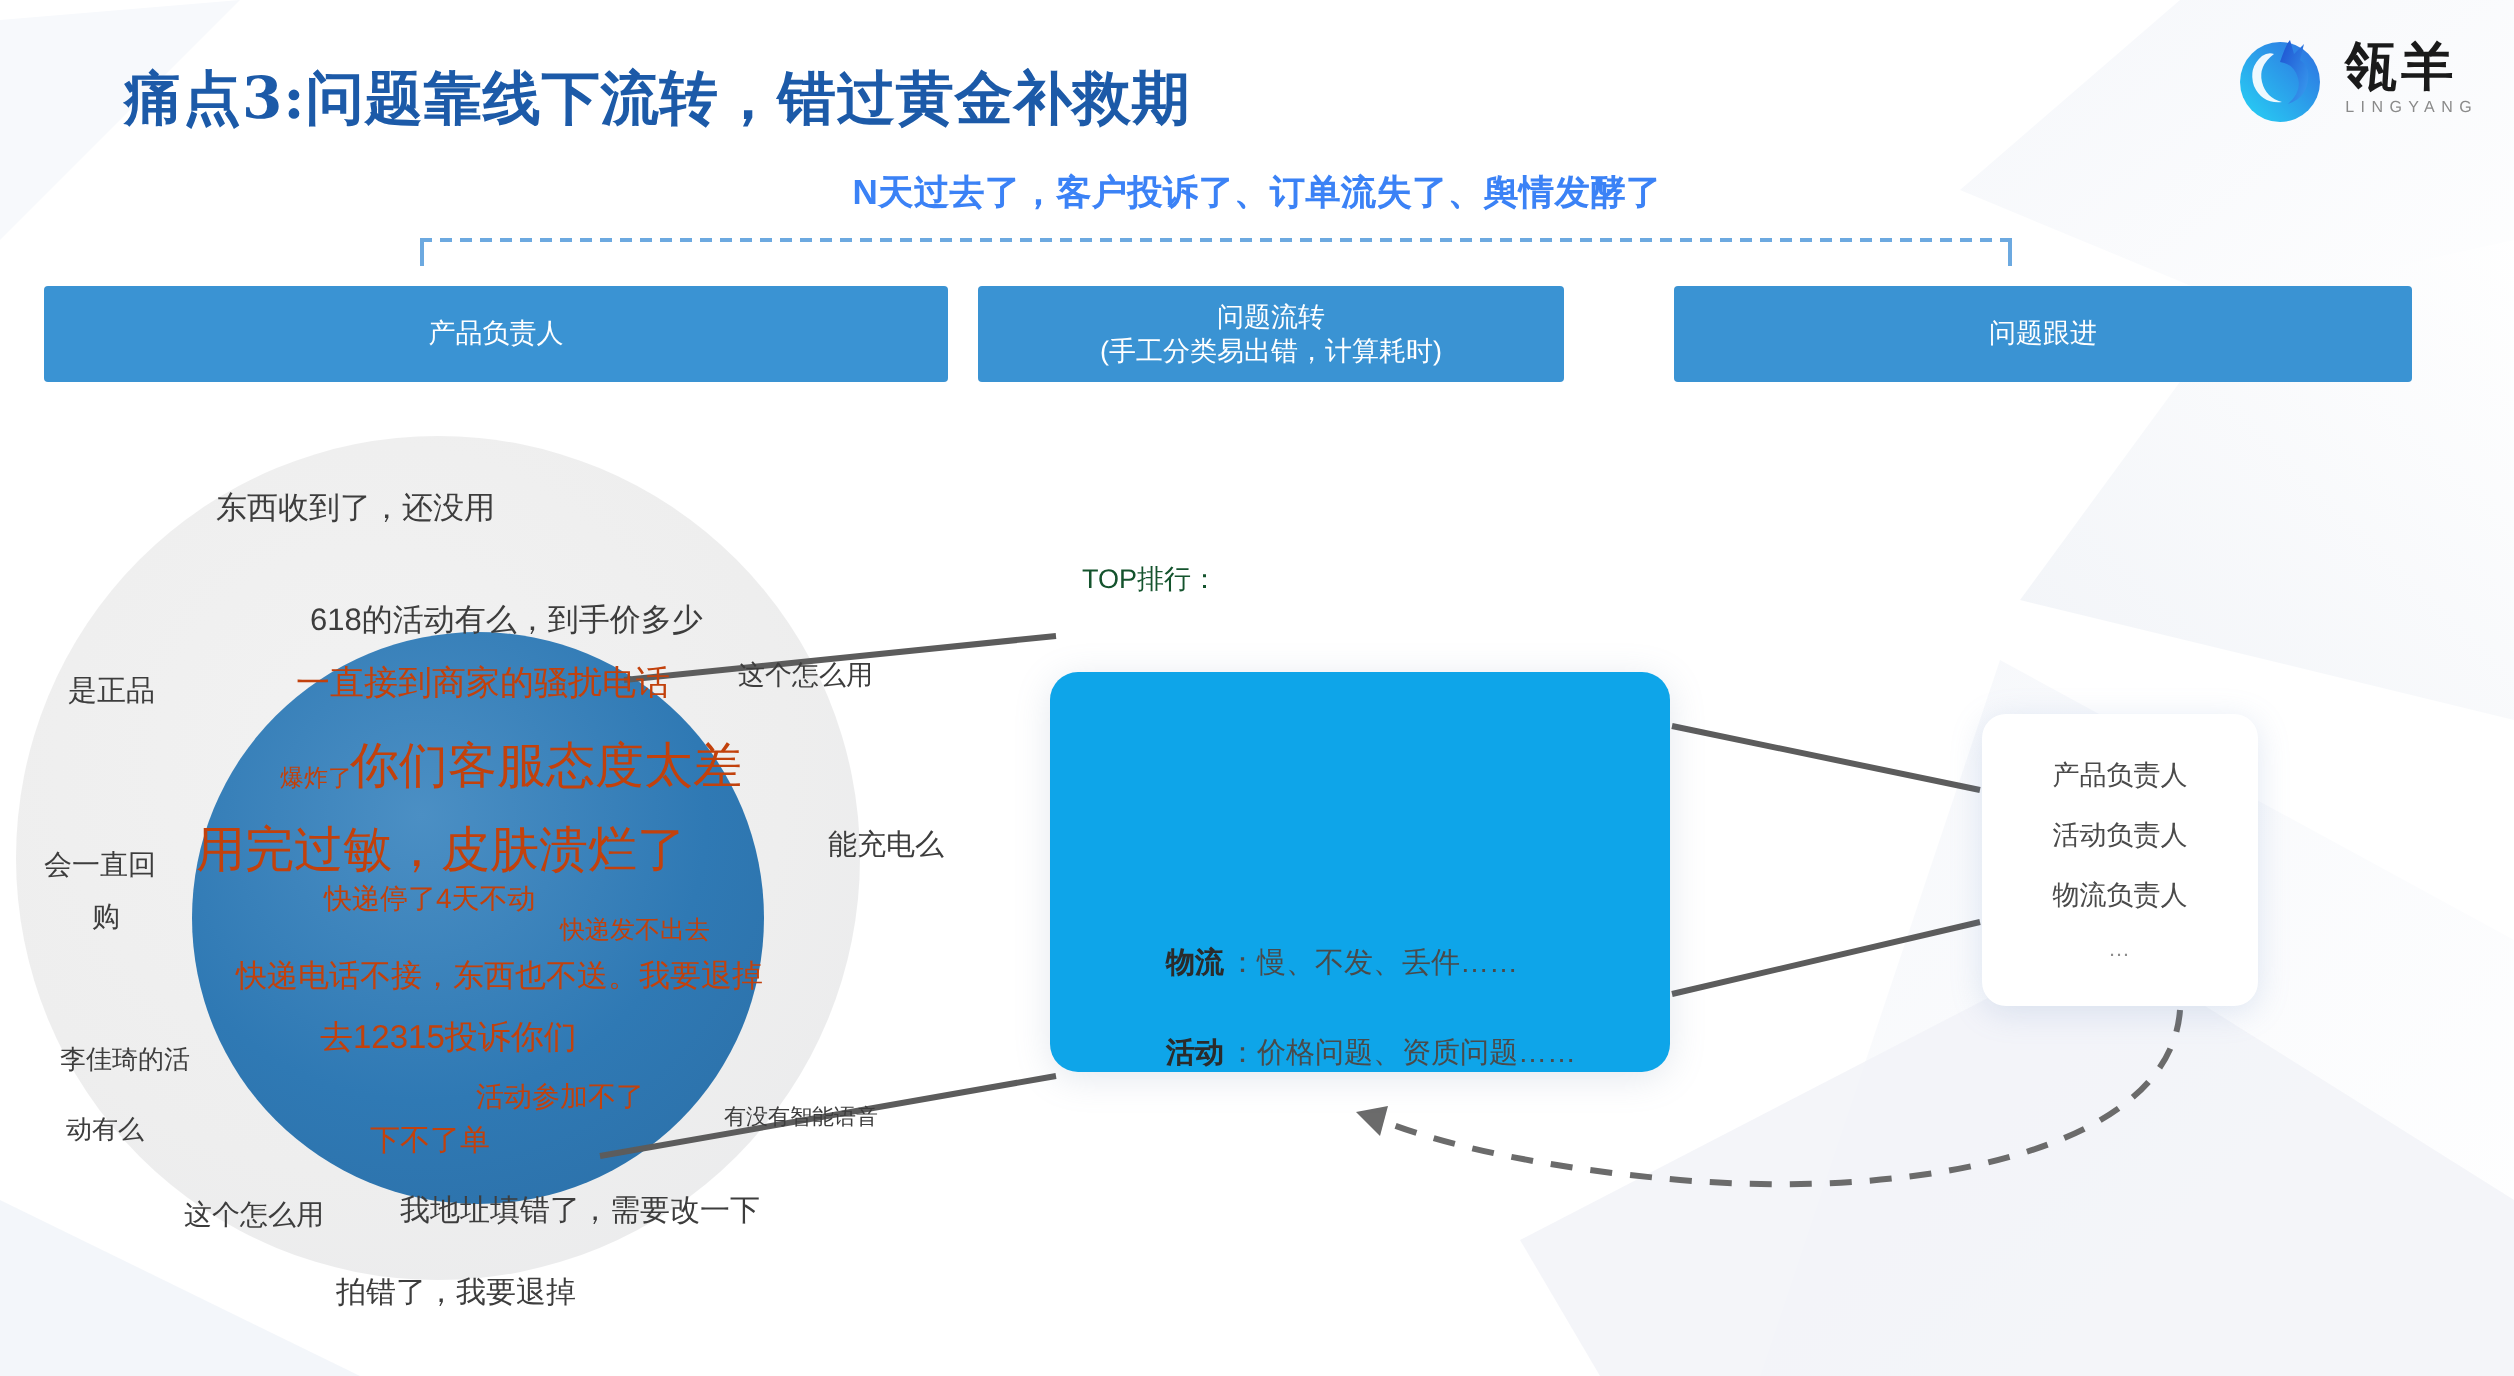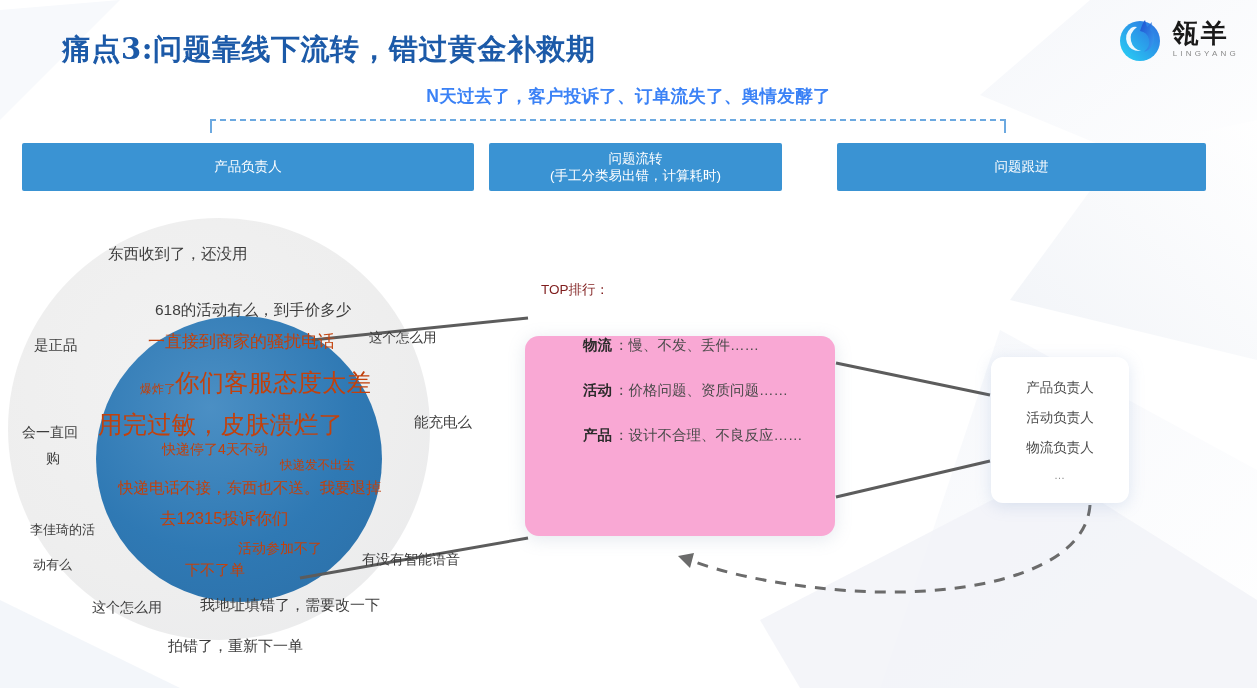--- a/index.html
+++ b/index.html
@@ -63,27 +63,27 @@
     background:radial-gradient(circle at 40% 32%, #4b8fc4 0%, #2f79b4 55%, #2b6ea6 100%);
   }
   .wc{position:absolute;white-space:nowrap;color:#3d3d3d;}
   .wc.in{color:#c2410c;}
 
   
   #connectors{position:absolute;inset:0;z-index:4;pointer-events:none;}
 
   
   #top-rank-label{
-    position:absolute;left:541px;top:281px;font-size:13.5px;color:#7f1d1d;z-index:6;
+    position:absolute;left:541px;top:281px;font-size:13.5px;color:#14532d;z-index:6;
   }
   #top-rank-card{
     position:absolute;left:525px;top:336px;width:310px;height:200px;
-    background:#f9a8d4;border-radius:14px;
+    background:#0ea5e9;border-radius:14px;
     box-shadow:0 3px 18px rgba(120,140,170,.20);z-index:5;
-    display:flex;flex-direction:column;justify-content:flex-start;gap:26px;
+    display:flex;flex-direction:column;justify-content:flex-end;gap:26px;
     padding-left:58px;box-sizing:border-box;
   }
   #top-rank-card .row{font-size:14.5px;color:#4a4a4a;white-space:nowrap;}
   #top-rank-card .row b{color:#2b2b2b;font-weight:700;margin-right:2px;}
 
   
   #owners-card{
     position:absolute;left:991px;top:357px;width:138px;height:146px;
     background:#ffffff;border-radius:12px;
     box-shadow:0 3px 16px rgba(120,150,200,.22);z-index:5;
@@ -180,45 +180,42 @@
 </div>
 
 <div id="top-rank-label">TOP排行：</div>
 <div id="top-rank-card">
   <div class="row">
     <b>物流</b><span>：慢、不发、丢件……</span>
   </div>
   <div class="row">
     <b>活动</b><span>：价格问题、资质问题……</span>
   </div>
-  <div class="row">
-    <b>产品</b><span>：设计不合理、不良反应……</span>
-  </div>
 </div>
 
 <div id="owners-card">
   <div class="owner">产品负责人</div>
   <div class="owner">活动负责人</div>
   <div class="owner">物流负责人</div>
   <div class="dots">…</div>
 </div>
 
 <span class="wc out" style="left: 108px; top: 244px; font-size: 15.5px; z-index: 4;">东西收到了，还没用</span>
 <span class="wc out" style="left: 155px; top: 268px; font-size: 15.5px; z-index: 4; margin-top: 32px;">618的活动有么，到手价多少</span>
 <span class="wc out" style="left: 34px; top: 336px; font-size: 14.5px; z-index: 4;">是正品</span>
 <span class="wc out" style="left: 369px; top: 329px; font-size: 13.5px; z-index: 4;">这个怎么用</span>
 <span class="wc out" style="left: 22px; top: 424px; font-size: 14px; z-index: 4;">会一直回</span>
 <span class="wc out" style="left: 46px; top: 450px; font-size: 14px; z-index: 4;">购</span>
 <span class="wc out" style="left: 414px; top: 413px; font-size: 14.5px; z-index: 4;">能充电么</span>
 <span class="wc out" style="left: 30px; top: 521px; font-size: 13px; z-index: 4;">李佳琦的活</span>
 <span class="wc out" style="left: 33px; top: 556px; font-size: 13px; z-index: 4;">动有么</span>
-<span class="wc out" style="left: 362px; top: 551px; font-size: 14px; z-index: 4;">有没有智能语音</span>
+<span class="wc out" style="left: 362px; top: 551px; font-size: 11px; z-index: 4;">有没有智能语音</span>
 <span class="wc out" style="left: 92px; top: 599px; font-size: 14px; z-index: 4;">这个怎么用</span>
 <span class="wc out" style="left: 200px; top: 596px; font-size: 15px; z-index: 4;">我地址填错了，需要改一下</span>
-<span class="wc out" style="left: 168px; top: 637px; font-size: 15px; z-index: 4;">拍错了，重新下一单</span>
+<span class="wc out" style="left: 168px; top: 637px; font-size: 15px; z-index: 4;">拍错了，我要退掉</span>
 <span class="wc in" style="left: 148px; top: 330px; font-size: 17px; z-index: 4;">一直接到商家的骚扰电话</span>
 <span class="wc in" style="left: 140px; top: 381px; font-size: 12px; z-index: 4;">爆炸了</span>
 <span class="wc in" style="left: 175px; top: 366px; font-size: 24.5px; z-index: 4;">你们客服态度太差</span>
 <span class="wc in" style="left: 98px; top: 408px; font-size: 24.5px; z-index: 4;">用完过敏，皮肤溃烂了</span>
 <span class="wc in" style="left: 162px; top: 441px; font-size: 14px; z-index: 4;">快递停了4天不动</span>
 <span class="wc in" style="left: 280px; top: 457px; font-size: 12.5px; z-index: 4;">快递发不出去</span>
 <span class="wc in" style="left: 118px; top: 478px; font-size: 15.5px; z-index: 4;">快递电话不接，东西也不送。我要退掉</span>
 <span class="wc in" style="left: 160px; top: 508px; font-size: 16.5px; z-index: 4;">去12315投诉你们</span>
 <span class="wc in" style="left: 238px; top: 540px; font-size: 14px; z-index: 4;">活动参加不了</span>
 <span class="wc in" style="left: 185px; top: 561px; font-size: 15px; z-index: 4;">下不了单</span>

